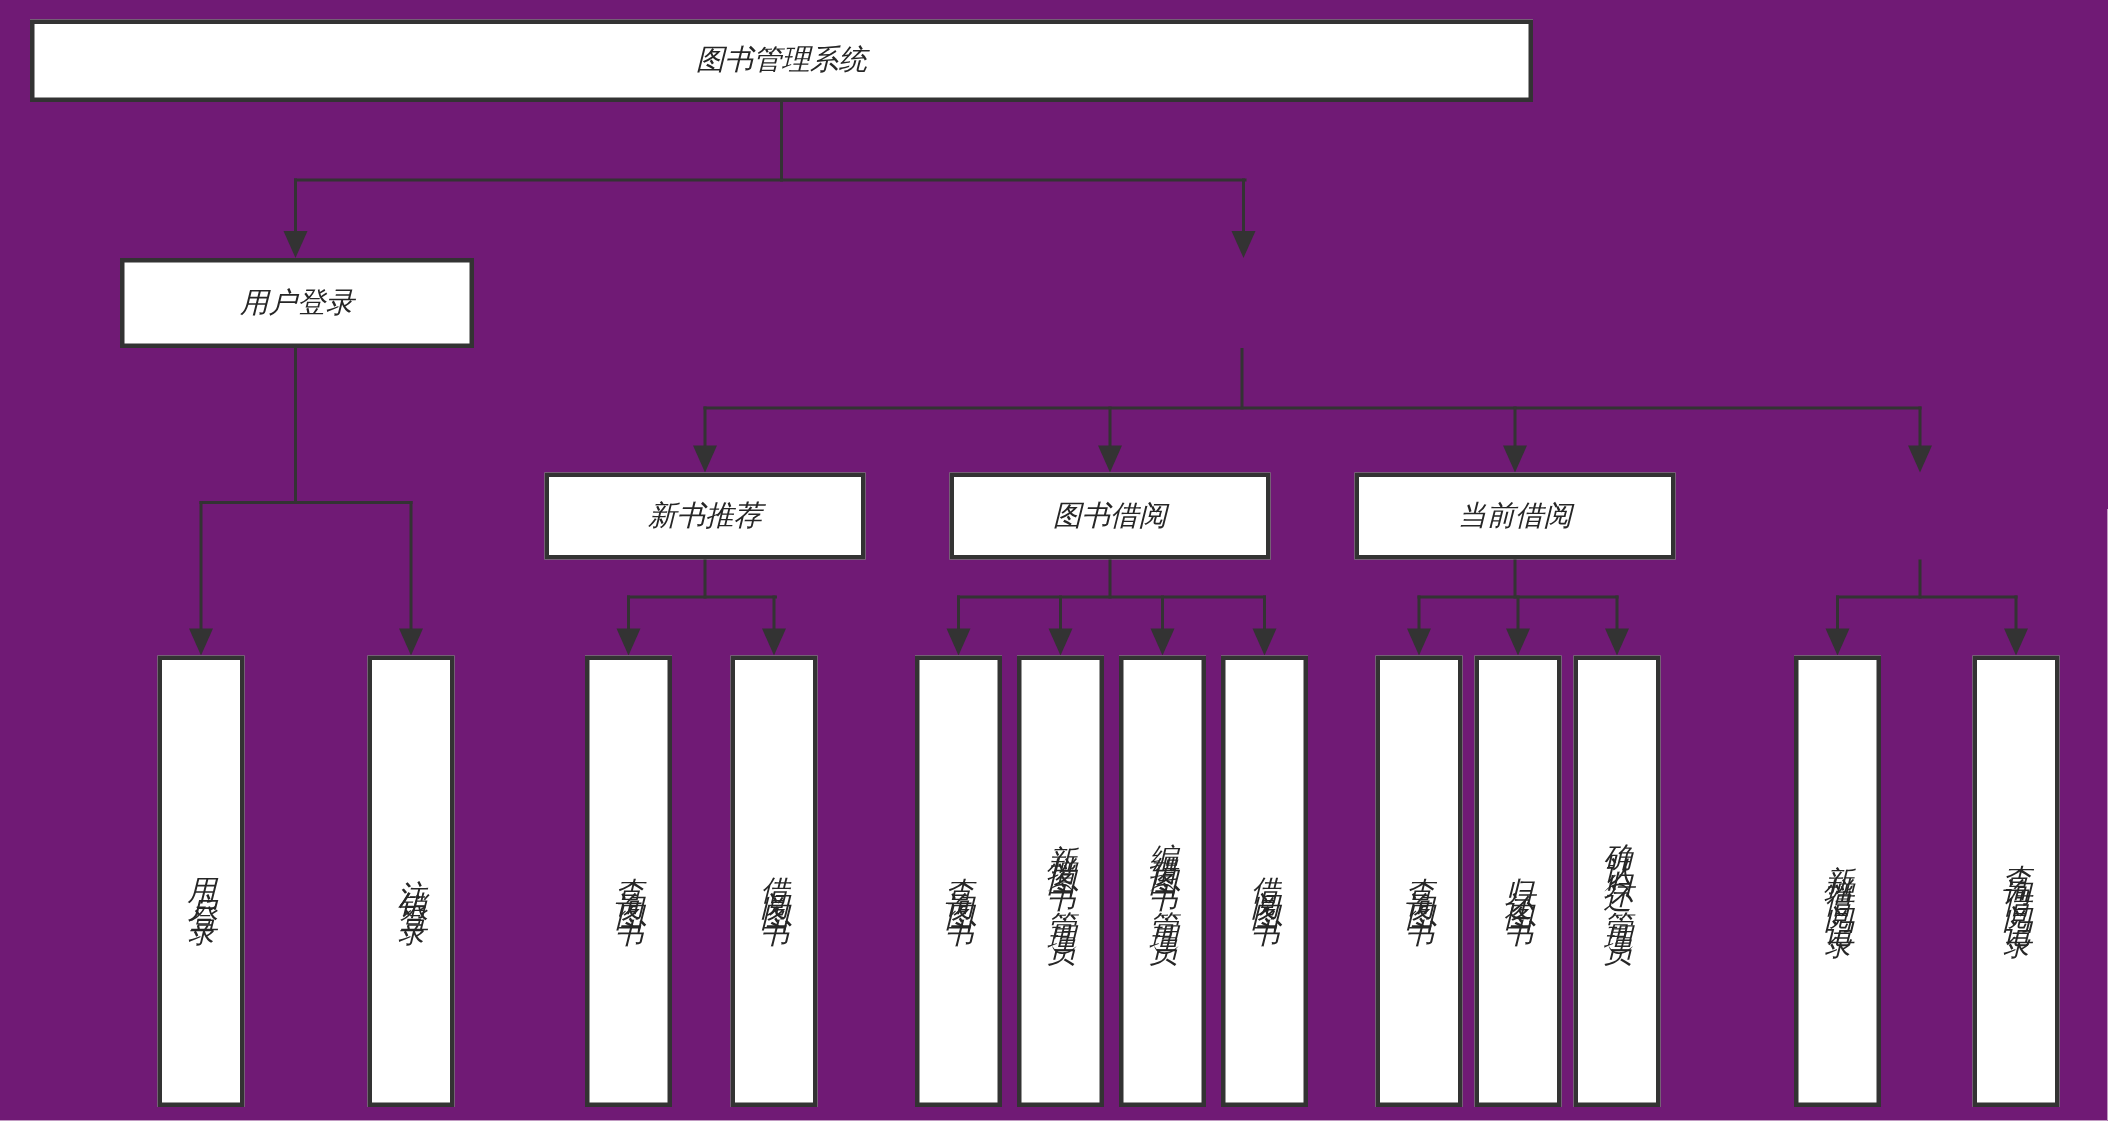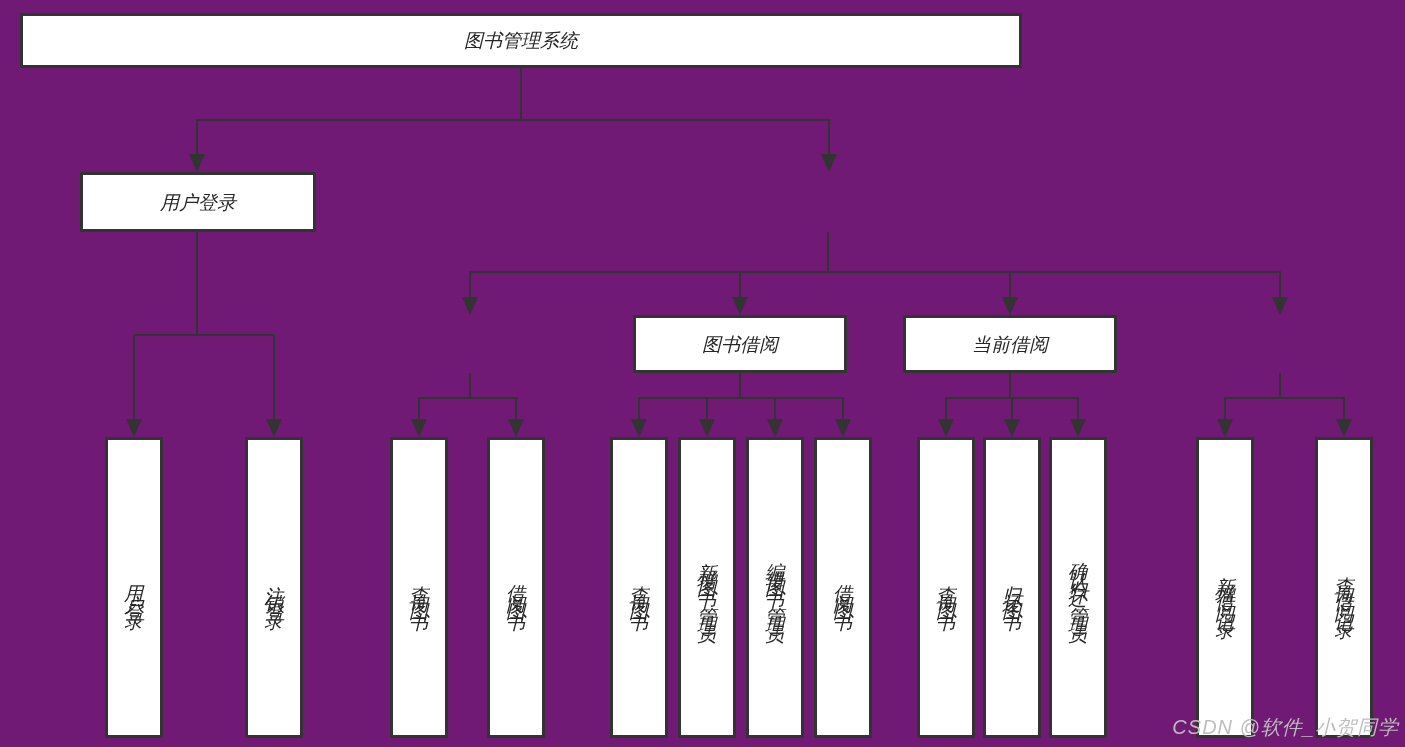--- a/index.html
+++ b/index.html
@@ -54,20 +54,21 @@
   <div class="hline" style="left:469px;top:271px;width:812px;height:2px;"></div>
   <div class="vline" style="left:469px;top:271px;width:2px;height:30px;"></div>
   <div class="arrow" style="left:462px;top:297px;"></div>
   <div class="vline" style="left:739px;top:271px;width:2px;height:30px;"></div>
   <div class="arrow" style="left:732px;top:297px;"></div>
   <div class="vline" style="left:1009px;top:271px;width:2px;height:30px;"></div>
   <div class="arrow" style="left:1002px;top:297px;"></div>
   <div class="vline" style="left:1279px;top:271px;width:2px;height:30px;"></div>
   <div class="arrow" style="left:1272px;top:297px;"></div>
 
+  <div class="box" style="left:363px;top:315px;width:214px;height:58px;">新书推荐</div>
   <div class="box" style="left:633px;top:315px;width:214px;height:58px;">图书借阅</div>
   <div class="box" style="left:903px;top:315px;width:214px;height:58px;">当前借阅</div>
 
   <div class="vline" style="left:469px;top:373px;width:2px;height:26px;"></div>
   <div class="hline" style="left:418px;top:397px;width:100px;height:2px;"></div>
   <div class="vline" style="left:418px;top:397px;width:2px;height:25px;"></div>
   <div class="arrow" style="left:411px;top:419px;"></div>
   <div class="vline" style="left:515px;top:397px;width:2px;height:25px;"></div>
   <div class="arrow" style="left:508px;top:419px;"></div>
 
@@ -109,15 +110,14 @@
   <div class="box vbox" style="left:746px;top:437px;width:58px;height:301px;">编辑图书（管理员）</div>
   <div class="box vbox" style="left:814px;top:437px;width:58px;height:301px;">借阅图书</div>
 
   <div class="box vbox" style="left:917px;top:437px;width:58px;height:301px;">查询图书</div>
   <div class="box vbox" style="left:983px;top:437px;width:58px;height:301px;">归还图书</div>
   <div class="box vbox" style="left:1049px;top:437px;width:58px;height:301px;">确认归还（管理员）</div>
 
   <div class="box vbox" style="left:1196px;top:437px;width:58px;height:301px;">新增借阅记录</div>
   <div class="box vbox" style="left:1315px;top:437px;width:58px;height:301px;">查询借阅记录</div>
 
-  <div class="watermark">CSDN @软件_小贺同学</div>
 
 </div>
 
 </body></html>

